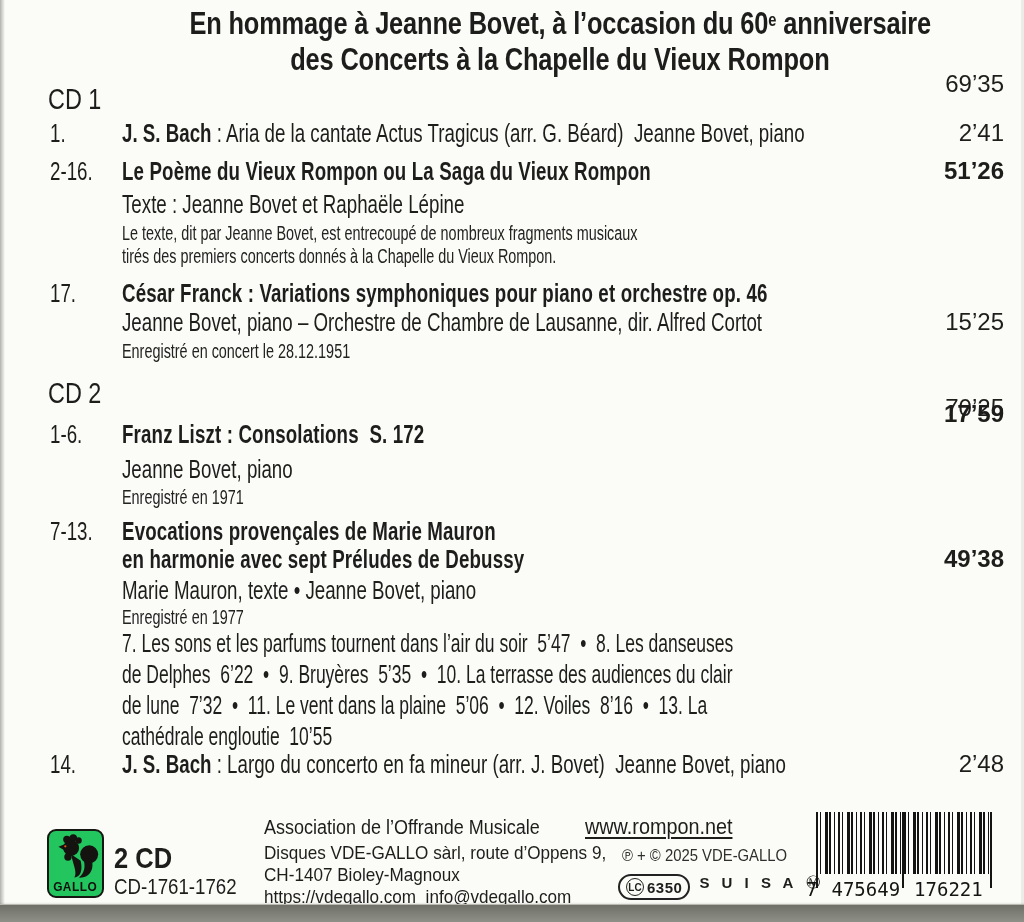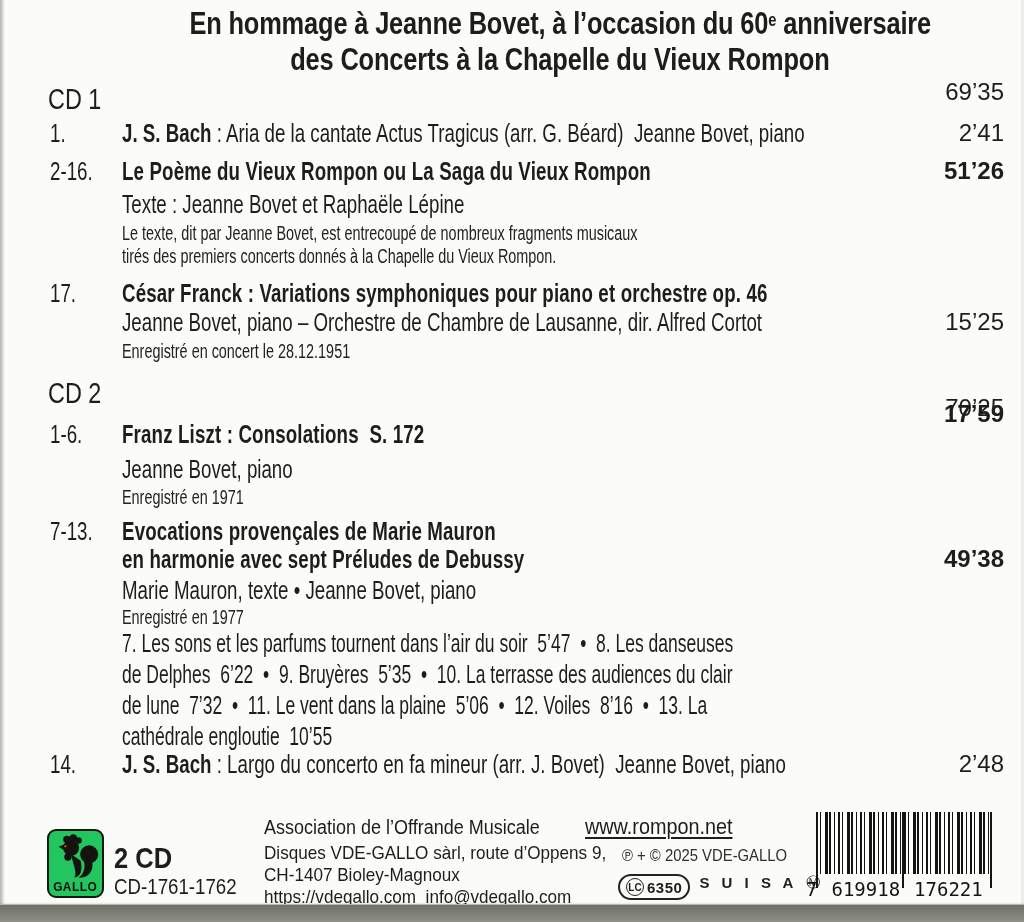--- a/index.html
+++ b/index.html
@@ -64,21 +64,21 @@
 </style>
 </head>
 <body>
 
 <div class="cover">
 
   <div class="title-line" style="top:8px"><span class="title-in"><span>En hommage à Jeanne Bovet, à l’occasion du 60</span><span class="sup">e</span><span> anniversaire</span></span></div>
   <div class="title-line" style="top:44px"><span class="title-in">des Concerts à la Chapelle du Vieux Rompon</span></div>
 
   <div class="line cdlabel" style="left:48px;top:84px">CD 1</div>
-  <div class="time" style="top:80px">69’35</div>
+  <div class="time" style="top:72px">69’35</div>
 
   <div class="line rowtxt" style="left:50px;top:120px">1.</div>
   <div class="line rowtxt" style="left:122px;top:120px"><span class="b">J. S. Bach</span><span> : Aria de la cantate Actus Tragicus (arr. G. Béard)  Jeanne Bovet, piano</span></div>
   <div class="time" style="top:121px">2’41</div>
 
   <div class="line rowtxt" style="left:50px;top:158px">2-16.</div>
   <div class="line boldtitle" style="left:122px;top:158px">Le Poème du Vieux Rompon ou La Saga du Vieux Rompon</div>
   <div class="time b" style="top:159px">51’26</div>
   <div class="line rowtxt" style="left:122px;top:191px">Texte : Jeanne Bovet et Raphaële Lépine</div>
   <div class="line smalltxt" style="left:122px;top:223px">Le texte, dit par Jeanne Bovet, est entrecoupé de nombreux fragments musicaux</div>
@@ -151,21 +151,21 @@
     <span class="msym">Ⓜ</span>
   </div>
 
   <div class="barcode">
     <div class="bars"></div>
     <div class="guard" style="left:10px"></div>
     <div class="guard" style="left:96px"></div>
     <div class="guard" style="right:2px"></div>
     <div class="bc-digits">
       <span>7</span>
-      <span>619918</span>
+      <span>475649</span>
       <span>176221</span>
     </div>
   </div>
 
   <div class="edge-left"></div>
   <div class="edge-right"></div>
   <div class="paper-edge"></div>
   <div class="bottom-strip"></div>
 </div>
 

